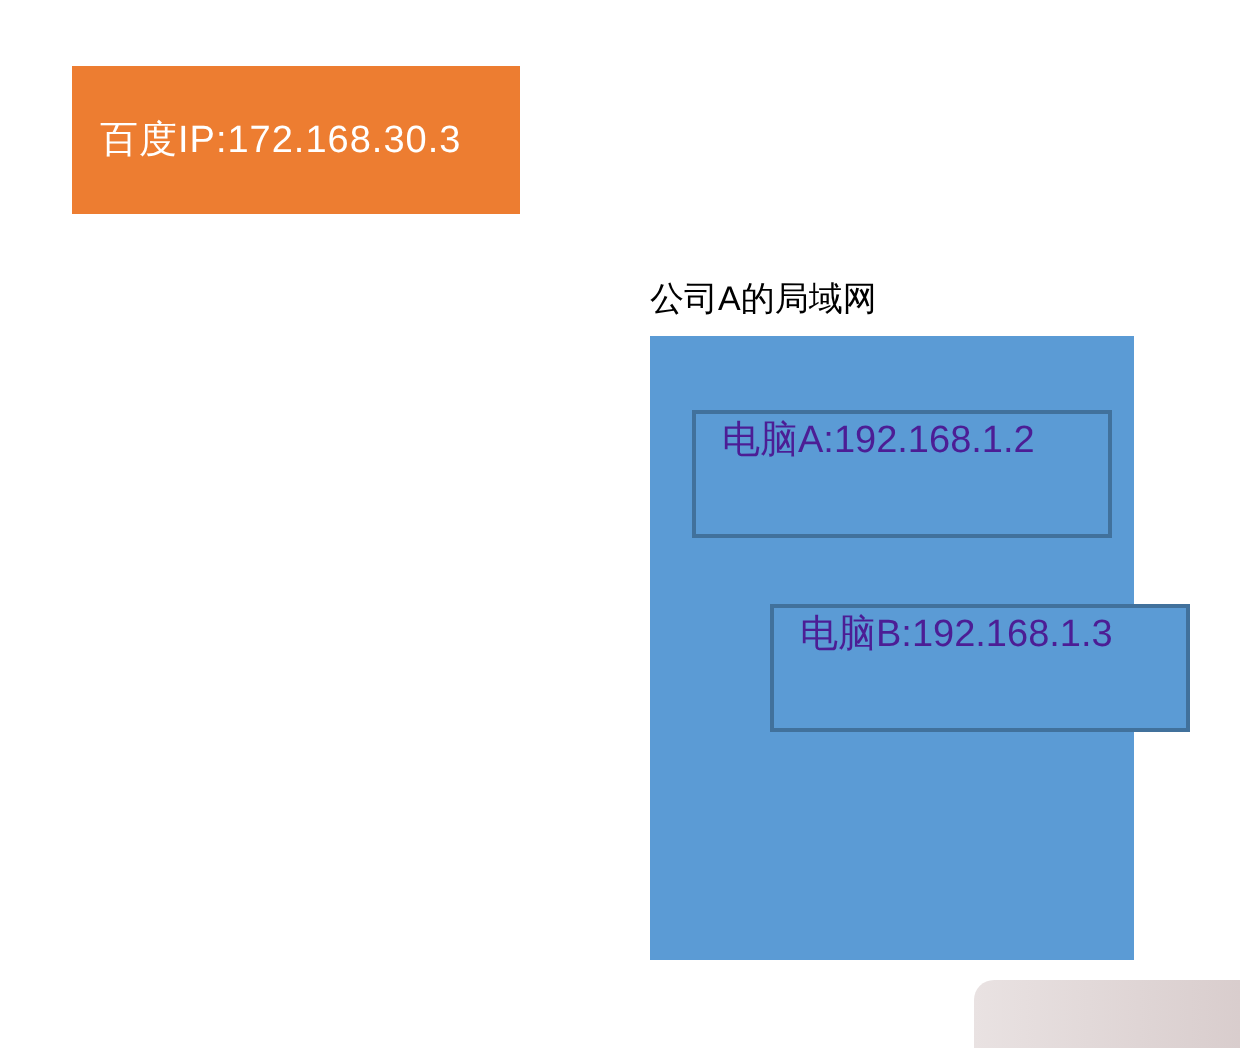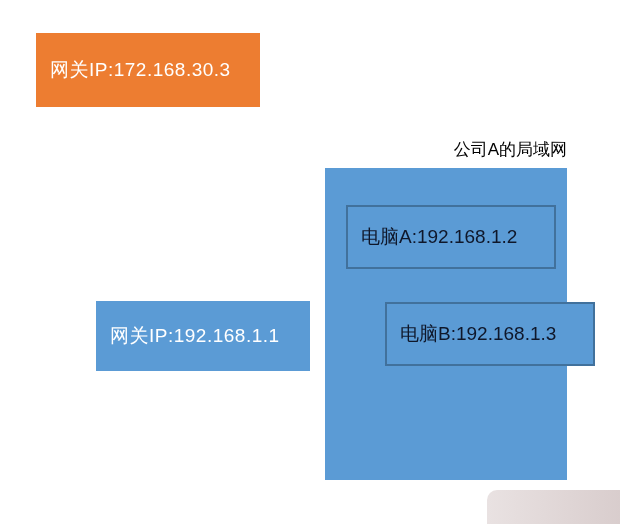--- a/index.html
+++ b/index.html
@@ -33,42 +33,42 @@
     top: 33px;
     width: 224px;
     height: 74px;
     background: #ED7D31;
   }
   #lan-title {
     position: absolute;
     left: 325px;
     top: 138px;
     width: 242px;
-    text-align: right;
+    text-align: left;
     color: #000000;
     font-size: 17px;
   }
   #lan-container {
     position: absolute;
     left: 325px;
     top: 168px;
     width: 242px;
     height: 312px;
     background: #5B9BD5;
   }
   .computer-box {
     position: absolute;
     left: 21px;
     width: 210px;
     height: 64px;
     background: #5B9BD5;
     border: 2px solid #41719C;
     display: flex;
-    align-items: center;
-    color: #0f172a;
+    align-items: flex-start;
+    color: #4c1d95;
     font-size: 19px;
     box-sizing: border-box;
   }
   .computer-box .box-label {
     padding-left: 13px;
     white-space: nowrap;
   }
   #computer-a { top: 37px; }
   #computer-b { top: 134px; margin-left: 39px; }
   #computer-c { top: 231px; }
@@ -88,33 +88,30 @@
     background: linear-gradient(90deg, #e9e2e2, #d8cccc);
     border-radius: 10px 0 0 0;
   }
 </style>
 </head>
 <body>
 
 <div id="canvas">
 
   <div id="baidu-box" class="box">
-    <span class="box-label">网关IP:172.168.30.3</span>
+    <span class="box-label">百度IP:172.168.30.3</span>
   </div>
 
   <div id="lan-title">公司A的局域网</div>
 
   <div id="lan-container">
     <div id="computer-a" class="computer-box">
       <span class="box-label">电脑A:192.168.1.2</span>
     </div>
     <div id="computer-b" class="computer-box">
       <span class="box-label">电脑B:192.168.1.3</span>
     </div>
   </div>
 
-  <div id="gateway-box" class="box">
-    <span class="box-label">网关IP:192.168.1.1</span>
-  </div>
 
   <div id="watermark-remnant"></div>
 
 </div>
 
 </body></html>

